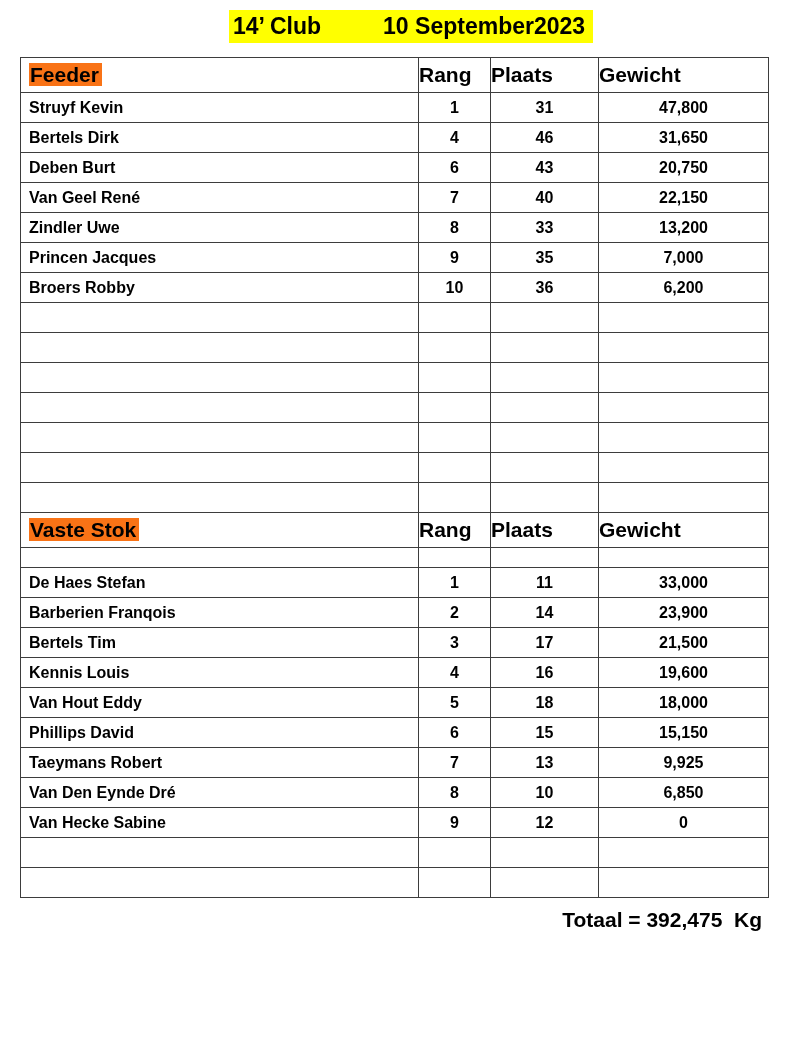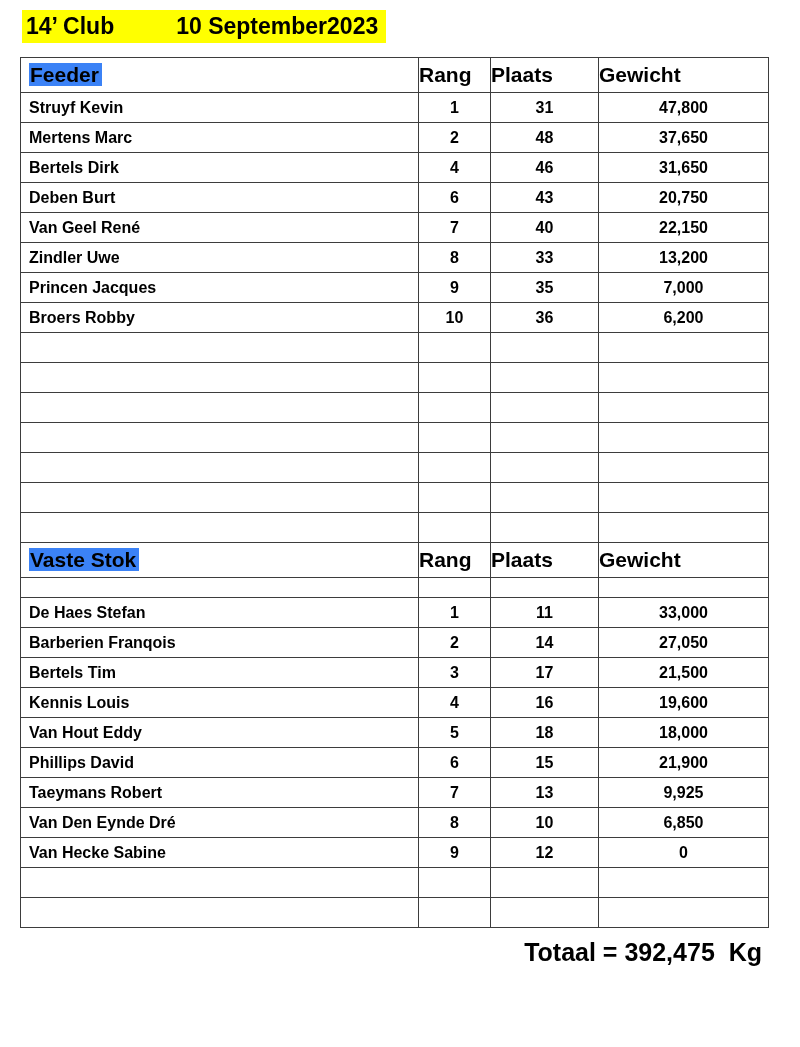--- a/index.html
+++ b/index.html
@@ -13,20 +13,21 @@
     font-family: "Liberation Sans", sans-serif;
     color: #000000;
     box-sizing: border-box;
     overflow: hidden;
   }
   .page {
     padding: 6px 0 0 20px;
   }
   .title-row {
     margin: 4px 0 14px 2px;
+    text-align: center;
   }
   .title-hl {
     display: inline-flex;
     align-items: baseline;
     background: #ffff00;
     font-weight: bold;
     font-size: 23px;
     padding: 3px 8px 3px 4px;
   }
   .title-hl .gap1 { margin-right: 62px; }
@@ -55,28 +56,28 @@
   }
   td.name { text-align: left; padding-left: 8px; }
   td.num  { text-align: center; }
   td.colhead { text-align: left; }
   tr.header td {
     font-size: 21px;
     height: 35px;
   }
   tr.empty-thin td { height: 20px; }
   .hl {
-    background: #3b82f6;
+    background: #f97316;
     padding: 0 3px 0 1px;
   }
   .totaal {
     width: 748px;
     text-align: right;
     font-weight: bold;
-    font-size: 25px;
+    font-size: 21px;
     margin-top: 10px;
     padding-right: 6px;
     box-sizing: border-box;
     white-space: pre;
   }
 </style>
 </head>
 <body>
 
 <div class="page">
@@ -102,26 +103,20 @@
             <td class="name"><span class="hl">Feeder</span></td>
             <td class="colhead">Rang</td>
             <td class="colhead">Plaats</td>
             <td class="colhead">Gewicht</td>
           </tr>
           <tr>
             <td class="name">Struyf Kevin</td>
             <td class="num">1</td>
             <td class="num">31</td>
             <td class="num">47,800</td>
-          </tr>
-          <tr>
-            <td class="name">Mertens Marc</td>
-            <td class="num">2</td>
-            <td class="num">48</td>
-            <td class="num">37,650</td>
           </tr>
           <tr>
             <td class="name">Bertels Dirk</td>
             <td class="num">4</td>
             <td class="num">46</td>
             <td class="num">31,650</td>
           </tr>
           <tr>
             <td class="name">Deben Burt</td>
             <td class="num">6</td>
@@ -219,21 +214,21 @@
           <tr>
             <td class="name">De Haes Stefan</td>
             <td class="num">1</td>
             <td class="num">11</td>
             <td class="num">33,000</td>
           </tr>
           <tr>
             <td class="name">Barberien Franqois</td>
             <td class="num">2</td>
             <td class="num">14</td>
-            <td class="num">27,050</td>
+            <td class="num">23,900</td>
           </tr>
           <tr>
             <td class="name">Bertels Tim</td>
             <td class="num">3</td>
             <td class="num">17</td>
             <td class="num">21,500</td>
           </tr>
           <tr>
             <td class="name">Kennis Louis</td>
             <td class="num">4</td>
@@ -243,21 +238,21 @@
           <tr>
             <td class="name">Van Hout Eddy</td>
             <td class="num">5</td>
             <td class="num">18</td>
             <td class="num">18,000</td>
           </tr>
           <tr>
             <td class="name">Phillips David</td>
             <td class="num">6</td>
             <td class="num">15</td>
-            <td class="num">21,900</td>
+            <td class="num">15,150</td>
           </tr>
           <tr>
             <td class="name">Taeymans Robert</td>
             <td class="num">7</td>
             <td class="num">13</td>
             <td class="num">9,925</td>
           </tr>
           <tr>
             <td class="name">Van Den Eynde Dré</td>
             <td class="num">8</td>

